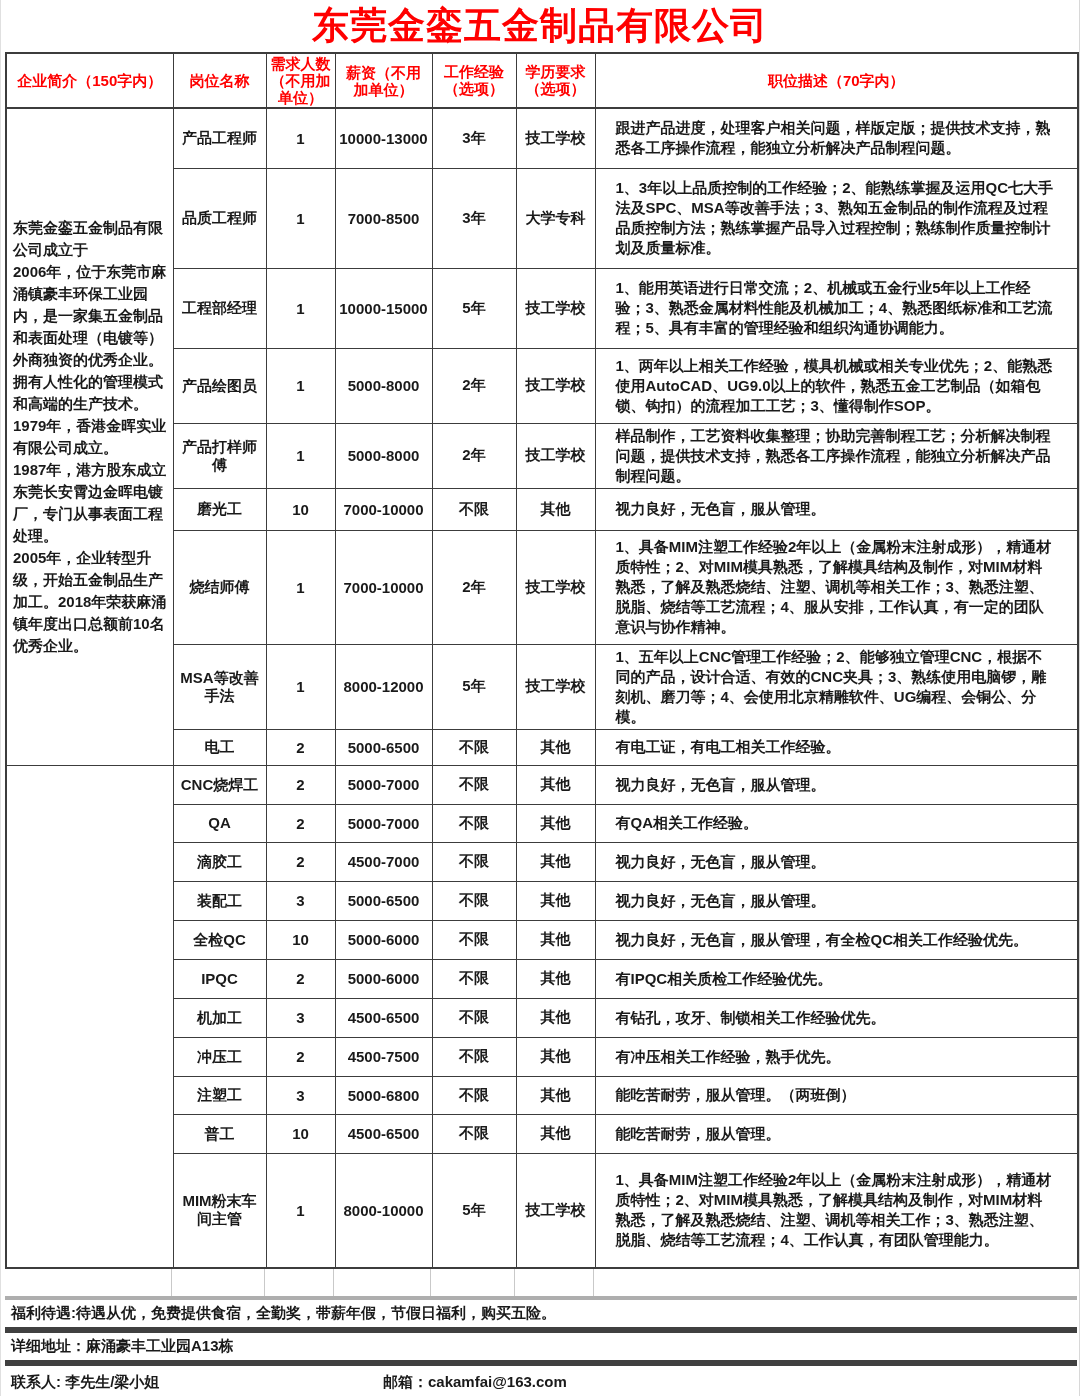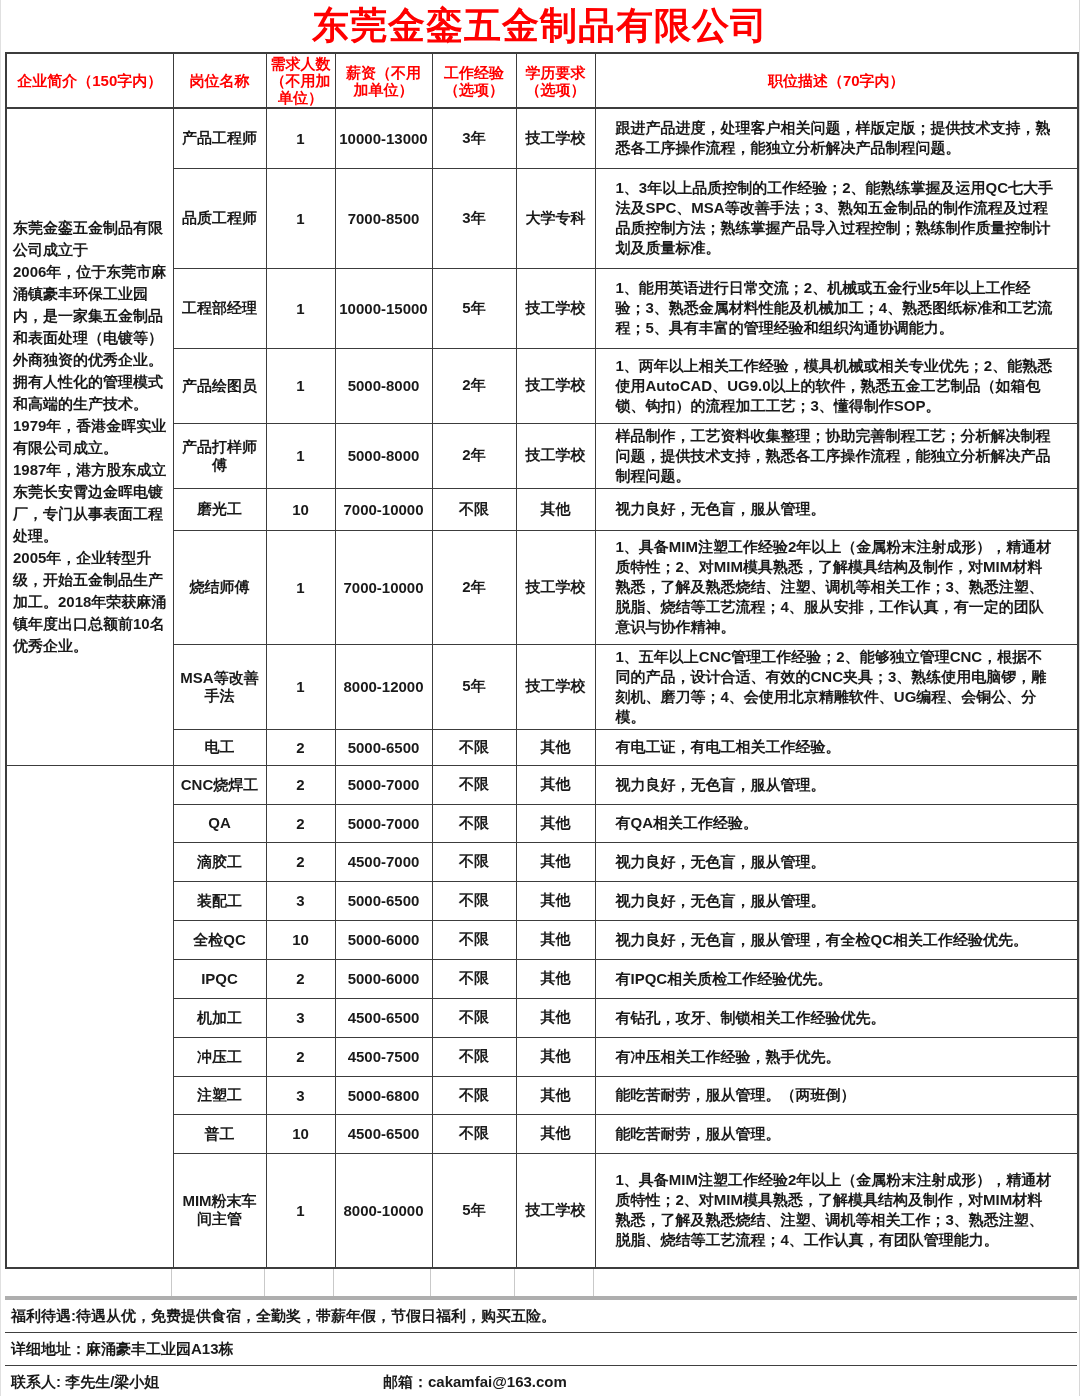--- a/index.html
+++ b/index.html
@@ -32,21 +32,21 @@
     overflow:hidden;
   }
   table.jobs thead th {
     color:#ff0000; font-weight:bold; text-align:center;
     line-height:17px; vertical-align:middle;
     border-bottom:2px solid #3c3c3c;
     padding:1px 4px;
     margin-top:7px;
   }
   thead tr { height:53px; }
-  th.h-exp, th.h-edu { padding:1px 6px; }
+  th.h-exp, th.h-edu { padding:1px 6px;font-family:Liberation Serif, serif; }
   .clip-box { max-height:51px; overflow:hidden; }
 
   td.c-intro {
     vertical-align:middle; padding:4px 6px;
     font-weight:bold; font-size:15px; line-height:22px;
     white-space:pre-line; text-align:left;
     border-right:1px solid #3c3c3c;
   }
   td.c-name {
     text-align:center; vertical-align:middle; font-weight:bold; padding:0 3px; line-height:18px;margin-top:44px;
@@ -74,21 +74,21 @@
     width:1072px; height:31px; display:flex;
     border-bottom:4px solid #aeaeae;
   }
   .empty-row .ec { border-right:1px solid #c9c9c9; height:100%; }
   .ec1{width:167px}.ec2{width:93px}.ec3{width:69px}.ec4{width:97px}
   .ec5{width:84px}.ec6{width:79px}.ec7{width:483px;border-right:none !important;}
 
   .footer-row {
     width:1072px; display:flex; align-items:center;
     font-size:15px; font-weight:bold;
-    border-bottom:1px solid #404040;
+    border-bottom:6px solid #404040;
     padding-left:6px;
   }
   .f-welfare { height:33px; }
   .f-address { height:33px; }
   .f-contact { height:36px; border-bottom:4px solid #be185d; }
   .seg-contact { width:324px; }
   .seg-phone  { width:345px; }
   .seg-email  { flex:1;padding-left:48px; }
 </style>
 </head>

